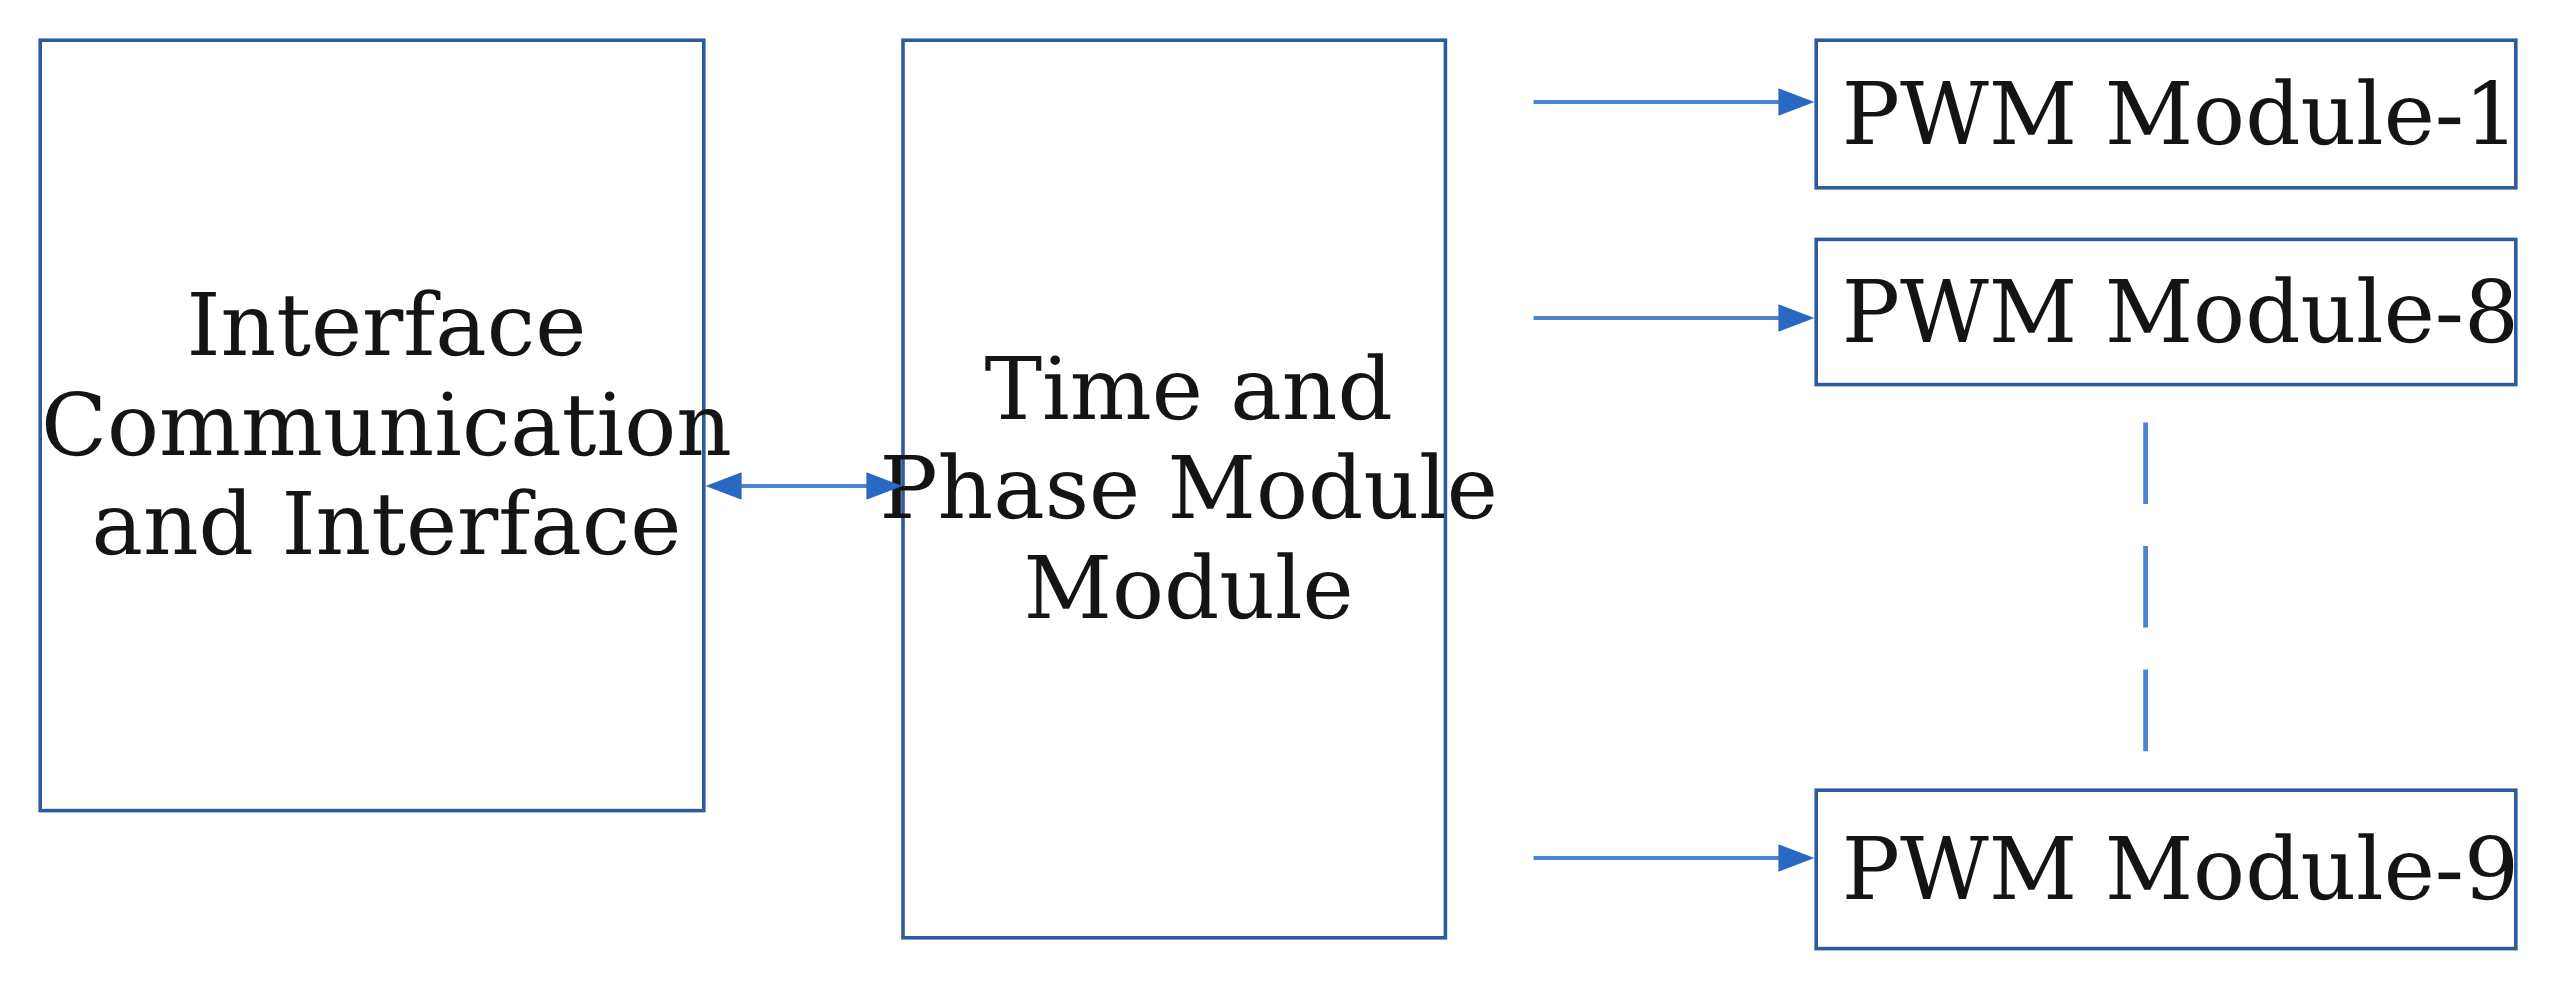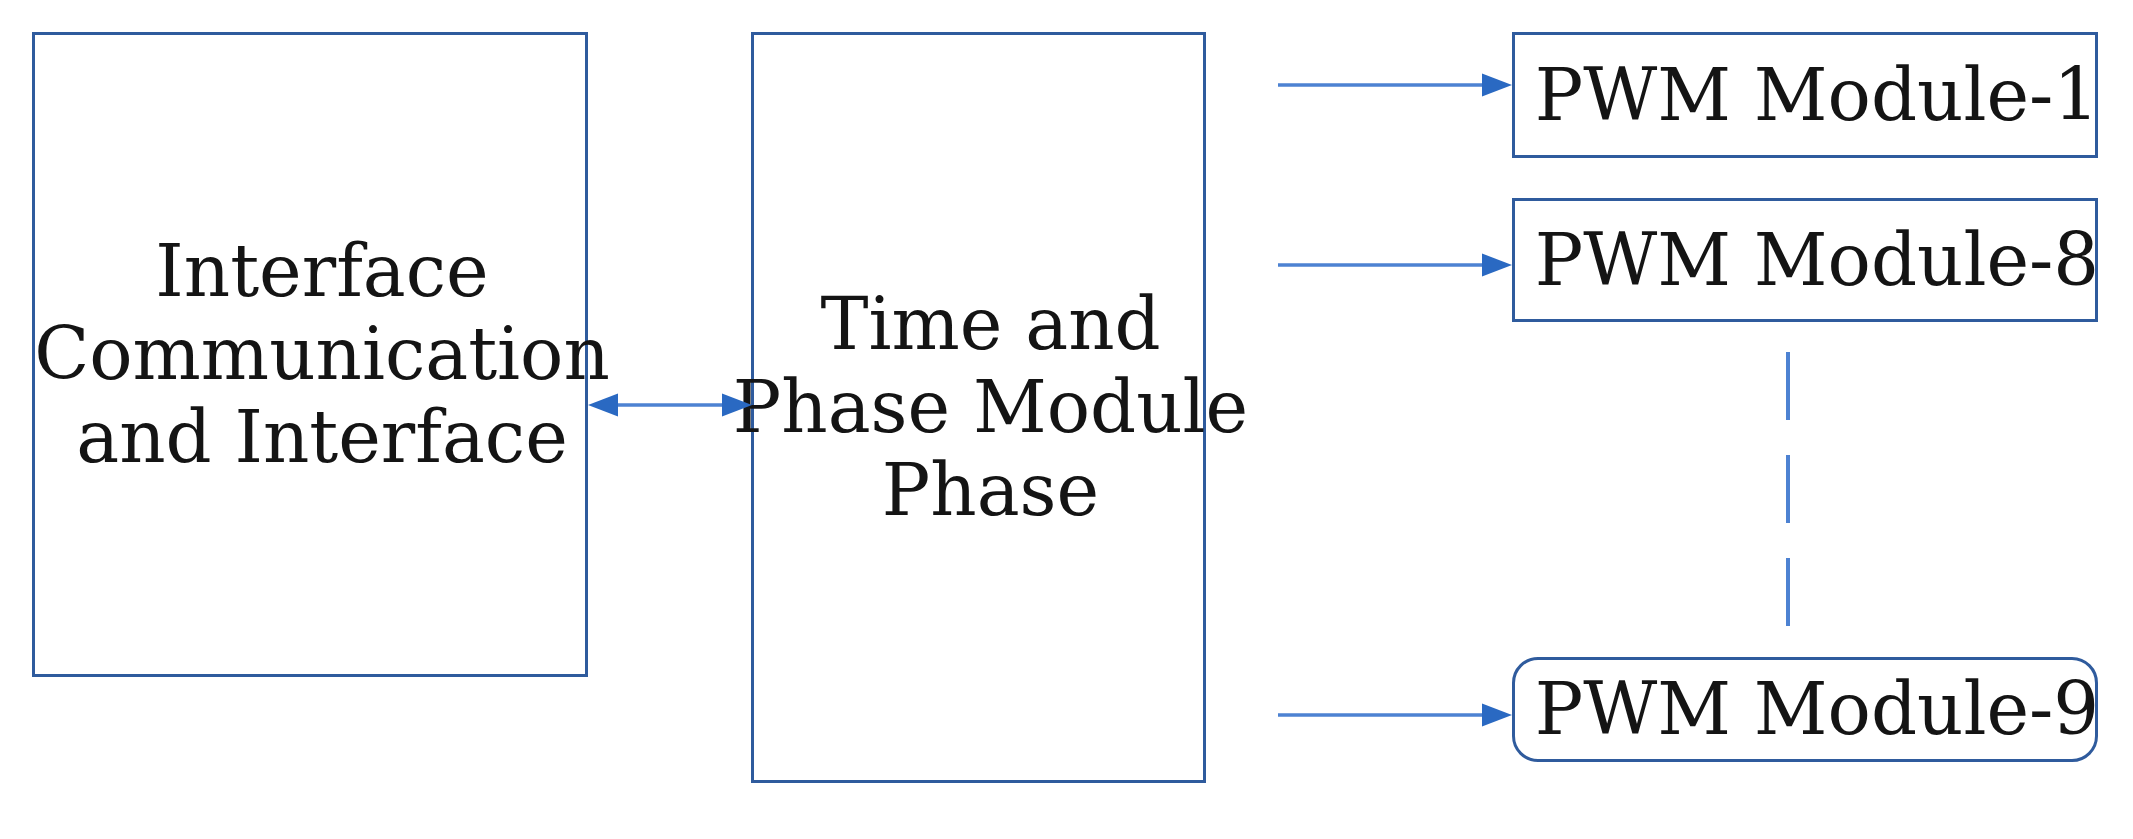--- a/index.html
+++ b/index.html
@@ -30,21 +30,21 @@
     color:var(--text);
     font-size:72px;
     line-height:83px;
     padding-left:24px;
   }
   .box span{display:block;white-space:nowrap;}
   #box-ict{left:32px;top:32px;width:556px;height:645px;}
   #box-tcm{left:751px;top:32px;width:455px;height:751px;}
   #box-pwm1{left:1512px;top:32px;width:586px;height:126px;}
   #box-pwm2{left:1512px;top:198px;width:586px;height:124px;}
-  #box-pwm9{left:1512px;top:657px;width:586px;height:105px;border-radius:26px;}
+  #box-pwm9{left:1512px;top:657px;width:586px;height:135px;}
   svg.connectors{
     position:absolute;left:0;top:0;width:2133px;height:839px;
     pointer-events:none;
   }
   .shaft{stroke:var(--connector);stroke-width:3.5;fill:none;}
   .dash{stroke:var(--connector);stroke-width:4;fill:none;stroke-dasharray:68 35;}
   .head{fill:var(--connector-head);stroke:none;}
 </style>
 </head>
 <body>
@@ -53,21 +53,21 @@
 
   <div class="box" id="box-ict">
     <span>Interface</span>
     <span>Communication</span>
     <span>and Interface</span>
   </div>
 
   <div class="box" id="box-tcm">
     <span>Time and</span>
     <span>Phase Module</span>
-    <span>Phase</span>
+    <span>Module</span>
   </div>
 
   <div class="box" id="box-pwm1">
     <span>PWM Module-1</span>
   </div>
 
   <div class="box" id="box-pwm2">
     <span>PWM Module-8</span>
   </div>
 

